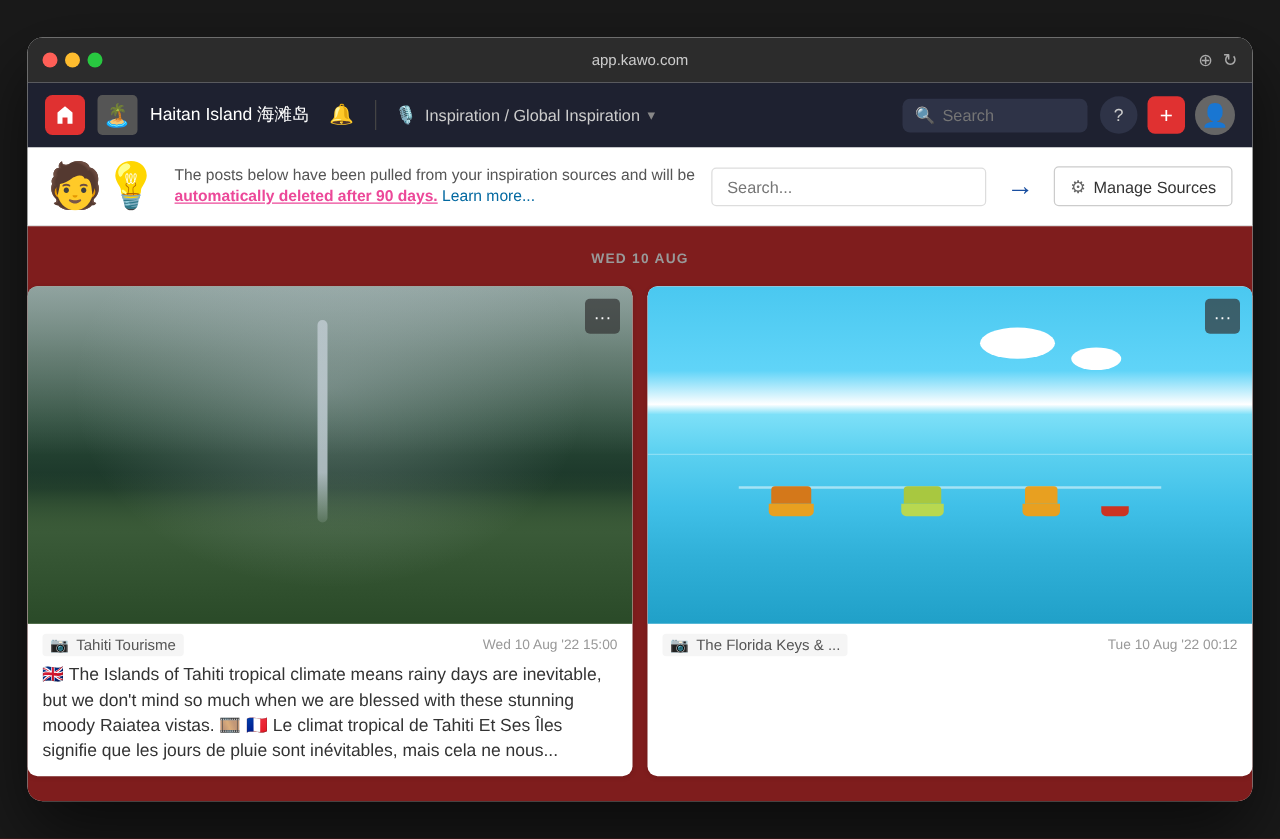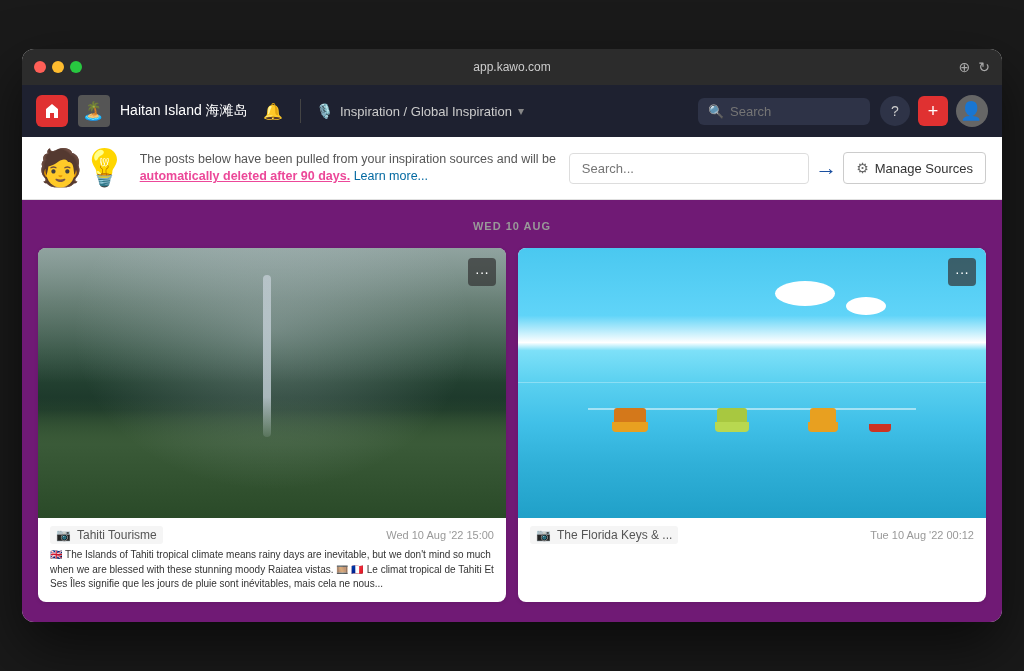--- a/index.html
+++ b/index.html
@@ -121,21 +121,21 @@
       font-size: 12px;
     }
     .nav-spacer { flex: 1; }
     .nav-search {
       background: #2e3347;
       border: none;
       border-radius: 6px;
       color: #aaa;
       font-size: 13px;
       padding: 6px 12px 6px 32px;
-      width: 172px;
+      width: 148px;
       outline: none;
     }
     .nav-search-wrapper {
       position: relative;
       display: flex;
       align-items: center;
     }
     .nav-search-icon {
       position: absolute;
       left: 10px;
@@ -210,21 +210,21 @@
       text-decoration: underline;
     }
     .info-text a {
       color: #0369a1;
       text-decoration: none;
     }
     .info-search-wrapper {
       flex: 1;
       display: flex;
       align-items: center;
-      gap: 6px;
+      gap: 16px;
       max-width: 420px;
     }
     .info-search {
       flex: 1;
       border: 1px solid #ddd;
       border-radius: 4px;
       padding: 7px 12px;
       font-size: 13px;
       color: #999;
       outline: none;
@@ -245,22 +245,22 @@
       color: #333;
       cursor: pointer;
       white-space: nowrap;
     }
     .manage-sources-btn .gear-icon {
       color: #666;
       font-size: 14px;
     }
     
     .content {
-      background: #701a75;
-      padding: 20px 16px;
+      background: #7f1d1d;
+      padding: 20px 0;
     }
     .date-label {
       text-align: center;
       font-size: 11px;
       font-weight: 600;
       color: #999;
       letter-spacing: 1px;
       margin-bottom: 16px;
     }
     .cards-grid {
@@ -402,21 +402,21 @@
     }
     .card-source-icon {
       font-size: 12px;
       color: #c13584;
     }
     .card-date {
       font-size: 11px;
       color: #999;
     }
     .card-text {
-      font-size: 10px;
+      font-size: 14px;
       color: #333;
       line-height: 1.45;
     }
   </style>
 </head>
 <body>
 
 <div class="window">
 
   <div class="title-bar">

